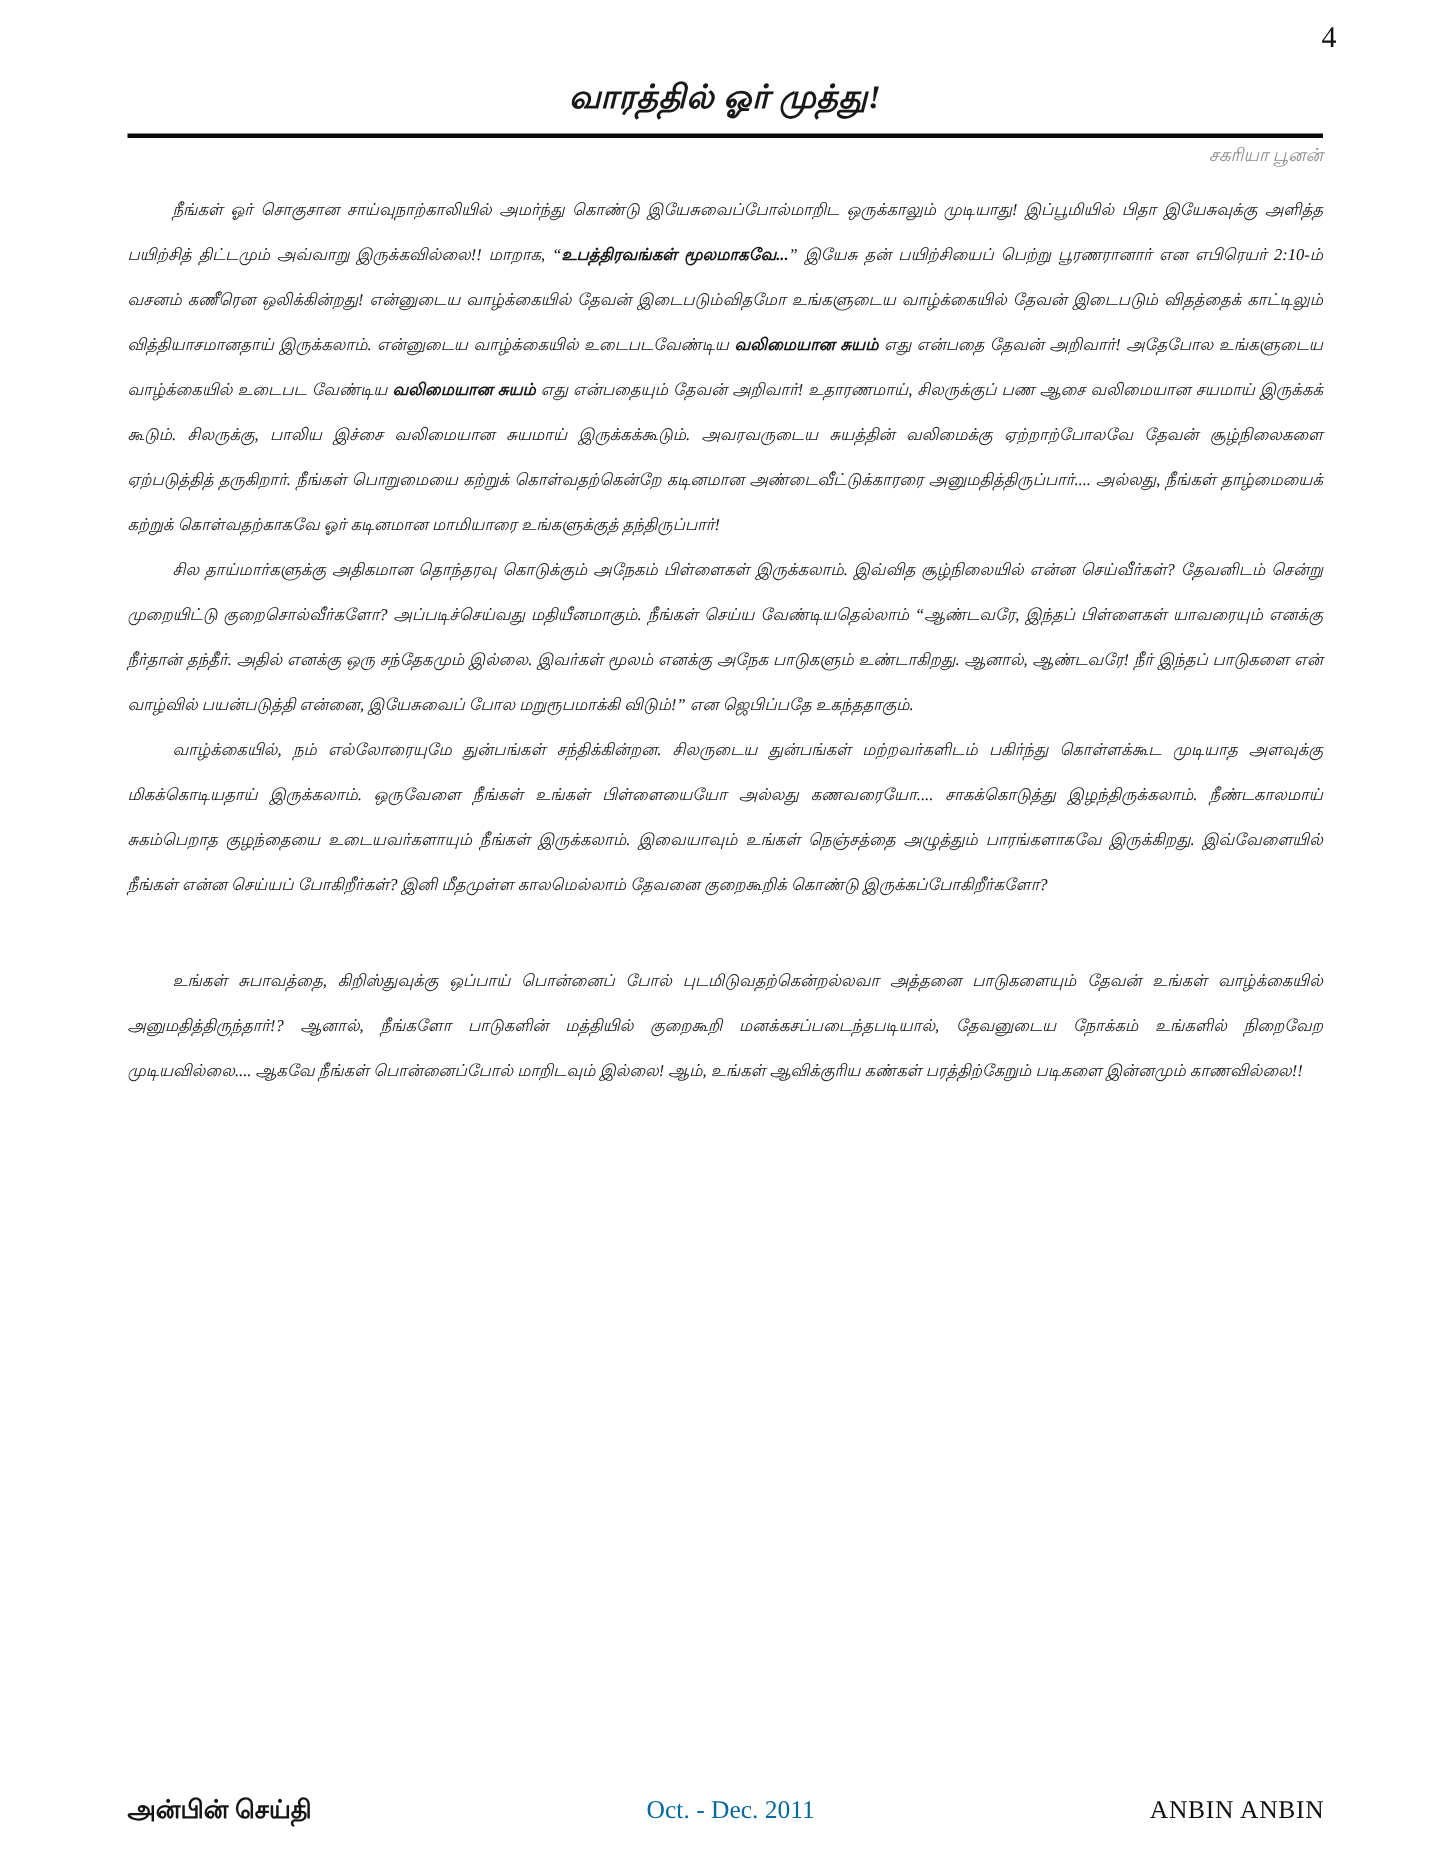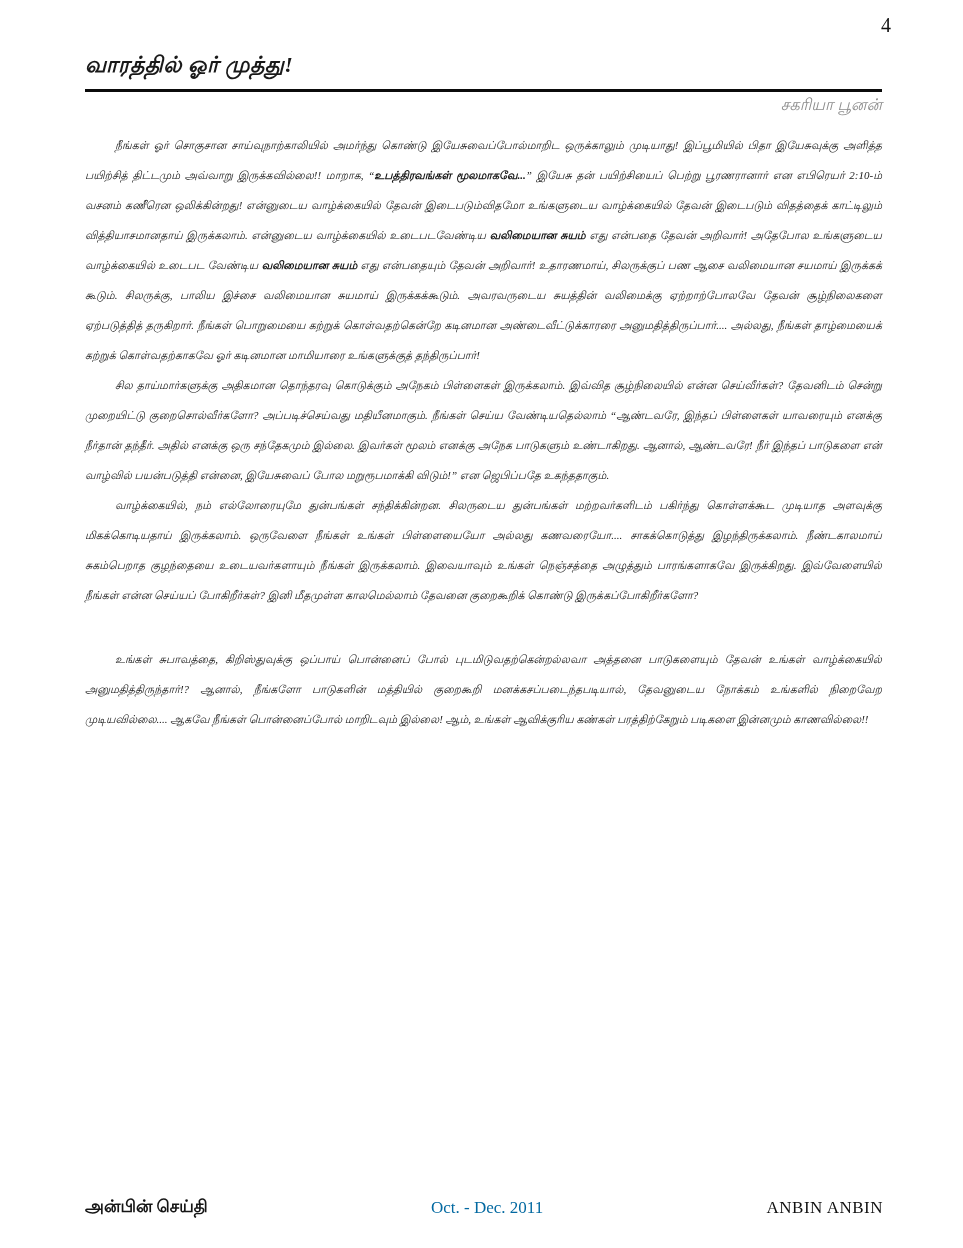--- a/index.html
+++ b/index.html
@@ -29,31 +29,32 @@
     left: 85px;
     top: 52px;
     width: 797px;
   }
   .masthead-title {
     font-size: 22px;
     font-style: italic;
     font-weight: bold;
     color: #191919;
     letter-spacing: 0.5px;
+    text-align: center;
   }
   .rule {
     margin-top: 9px;
     height: 3px;
     background: #0b0b0b;
     width: 100%;
   }
   .byline {
     margin-top: 4px;
     text-align: right;
-    font-size: 16px;
+    font-size: 12px;
     font-style: italic;
     color: #8c8c8c;
   }
   .article-title-row {
     position: relative;
     margin-top: 12px;
     padding-left: 30px;
     min-height: 34px;
   }
   .title-marker-box {
@@ -98,21 +99,21 @@
   .bold {
     font-weight: bold;
   }
   .footer {
     position: absolute;
     left: 85px;
     right: 80px;
     bottom: 30px;
     display: flex;
     justify-content: space-between;
-    align-items: flex-end;
+    align-items: flex-start;
     font-size: 17px;
   }
   .footer-left {
     font-style: normal;
     font-weight: bold;
     color: #151515;
   }
   .footer-center {
     color: #0369a1;
   }

